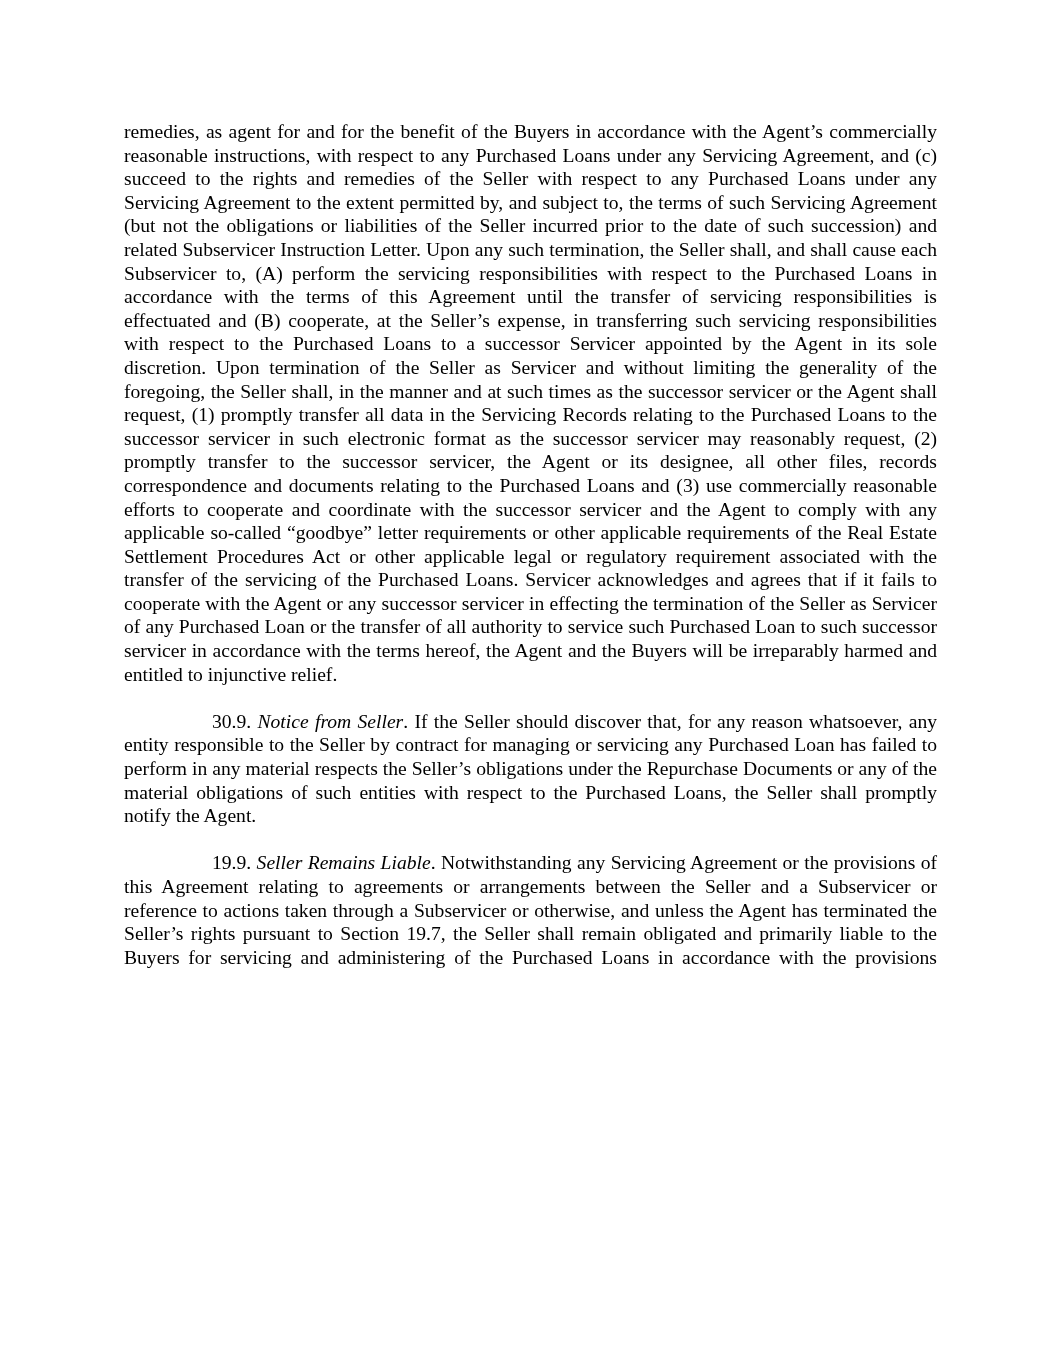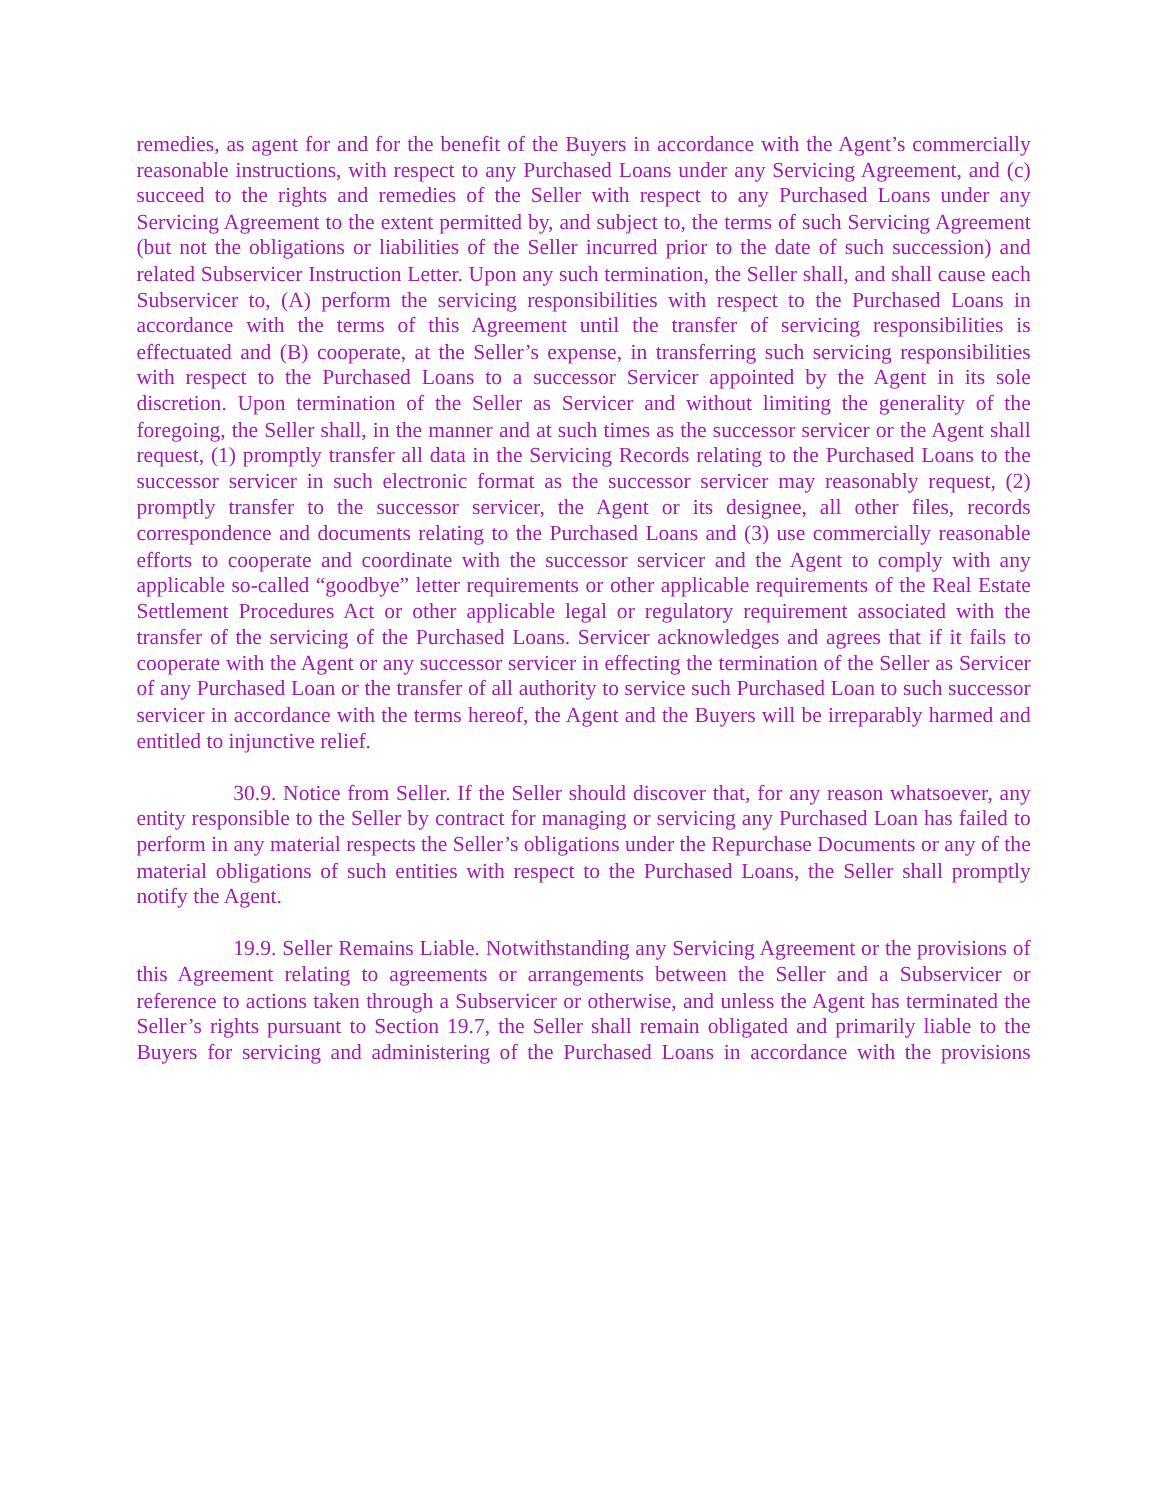--- a/index.html
+++ b/index.html
@@ -7,38 +7,38 @@
     margin: 0;
     padding: 0;
     background: #ffffff;
   }
   .page {
     position: relative;
     width: 1055px;
     height: 972px;
     background: #ffffff;
     font-family: "Liberation Serif", "DejaVu Serif", serif;
-    color: #a21caf;
+    color: #000000;
     overflow: hidden;
   }
   .content {
     position: absolute;
     left: 124px;
     top: 120px;
     width: 813px;
   }
   .para {
     margin: 0 0 23.6px 0;
     font-size: 19.6px;
     line-height: 23.6px;
     text-align: justify;
   }
   .para:last-child { margin-bottom: 0; }
   .para.indent { text-indent: 88px; }
-  .sec-title { }
+  .sec-title { font-style: italic; }
   .page-number {
     position: absolute;
     top: 1262px;
     left: 0;
     width: 100%;
     text-align: right;
     font-size: 19.6px;
     line-height: 23.6px;
   }
   .footer-id {

